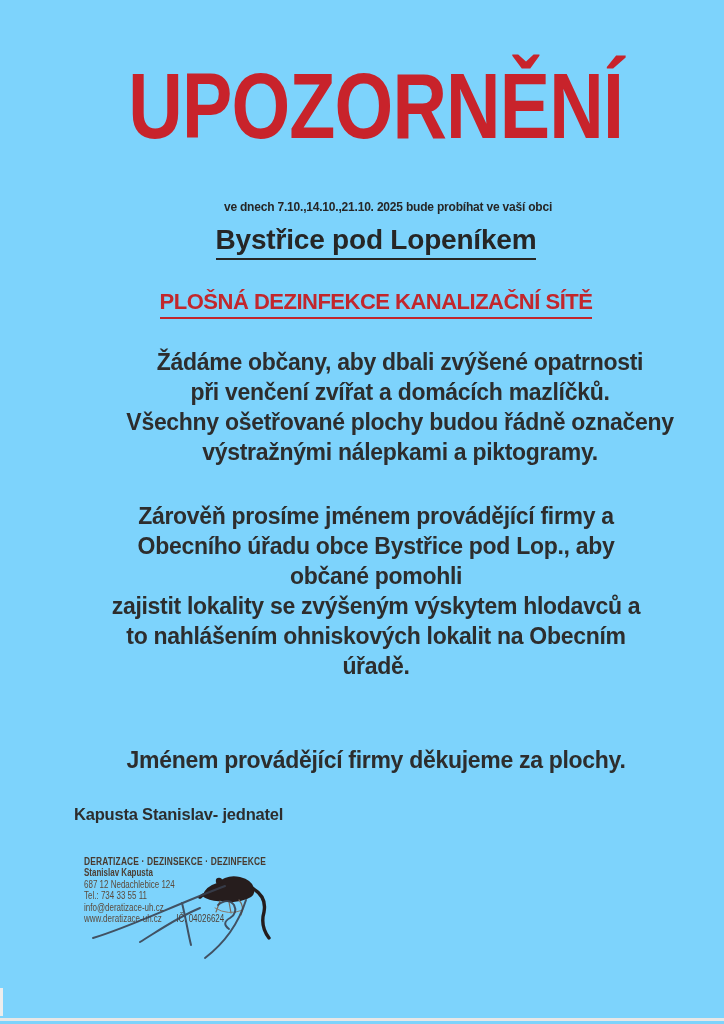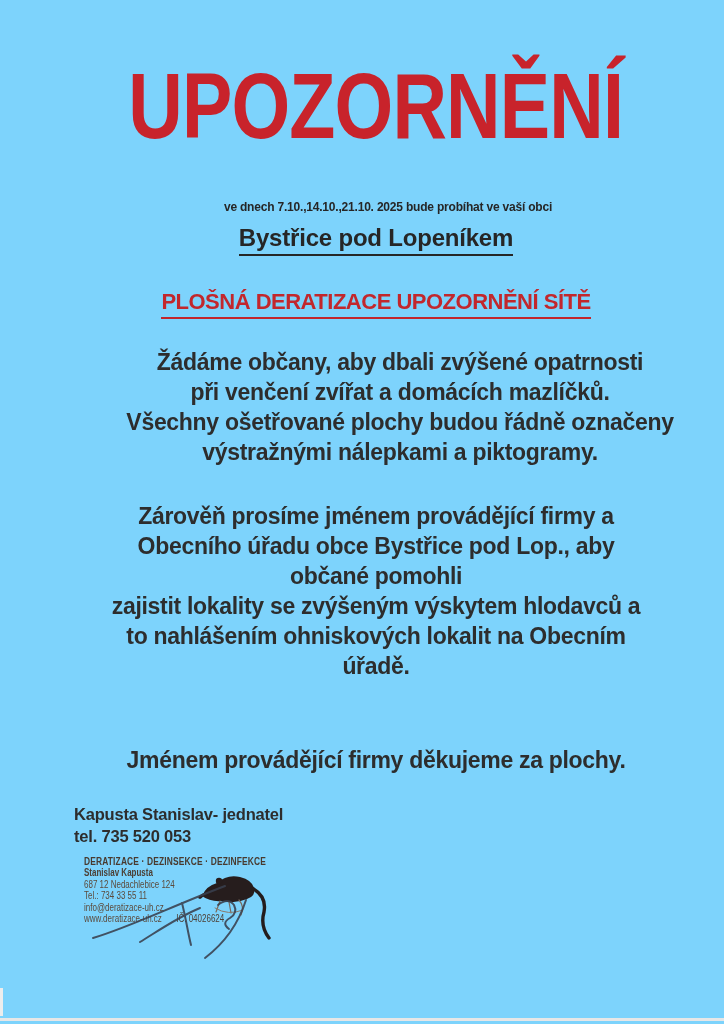--- a/index.html
+++ b/index.html
@@ -45,21 +45,21 @@
     font-weight: bold;
     letter-spacing: -0.2px;
   }
   .municipality {
     top: 224px;
     margin: 0;
   }
   .municipality span {
     display: inline-block;
     color: #262626;
-    font-size: 24px;
+    font-size: 28px;
     font-weight: bold;
     letter-spacing: -0.2px;
     border-bottom: 2px solid #262626;
     padding-bottom: 2px;
   }
   .subject-heading {
     top: 289px;
     margin: 0;
   }
   .subject-heading span {
@@ -148,39 +148,38 @@
 <body>
 
 <div class="page">
 
   <h1 class="centered notice-title"><span class="squeeze">UPOZORNĚNÍ</span></h1>
 
   <p class="centered intro-line">ve dnech 7.10.,14.10.,21.10. 2025 bude probíhat ve vaší obci</p>
 
   <p class="centered municipality"><span>Bystřice pod Lopeníkem</span></p>
 
-  <p class="centered subject-heading"><span>PLOŠNÁ DERATIZACE UPOZORNĚNÍ SÍTĚ</span></p>
+  <p class="centered subject-heading"><span>PLOŠNÁ DEZINFEKCE KANALIZAČNÍ SÍTĚ</span></p>
 
   <p class="centered body-para para-precautions">Žádáme občany, aby dbali zvýšené opatrnosti
 při venčení zvířat a domácích mazlíčků.
 Všechny ošetřované plochy budou řádně označeny
 výstražnými nálepkami a piktogramy.</p>
 
   <p class="centered body-para para-request">Zárověň prosíme jménem provádějící firmy a
 Obecního úřadu obce Bystřice pod Lop., aby
 občané pomohli
 zajistit lokality se zvýšeným výskytem hlodavců a
 to nahlášením ohniskových lokalit na Obecním
 úřadě.</p>
 
   <p class="centered body-para closing-line">Jménem provádějící firmy děkujeme za plochy.</p>
 
   <div class="contact-block">
     <div>Kapusta Stanislav- jednatel</div>
-    <div>tel. 735 520 053</div>
   </div>
 
   <div class="stamp-text">
     <div class="stamp-header">DERATIZACE · DEZINSEKCE · DEZINFEKCE</div>
     <div class="stamp-name">Stanislav Kapusta</div>
     <div>687 12 Nedachlebice 124</div>
     <div>Tel.: 734 33 55 11</div>
     <div>info@deratizace-uh.cz</div>
     <div class="stamp-webline"><span>www.deratizace-uh.cz</span><span class="stamp-ic">IČ: 04026624</span></div>
   </div>

